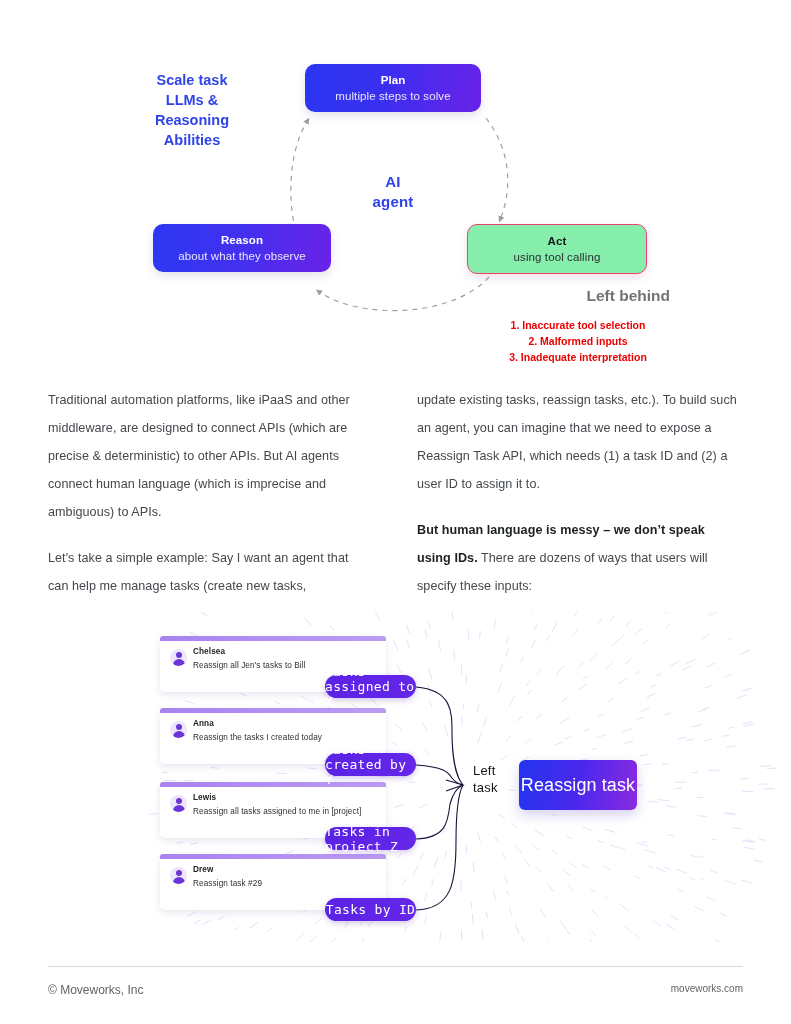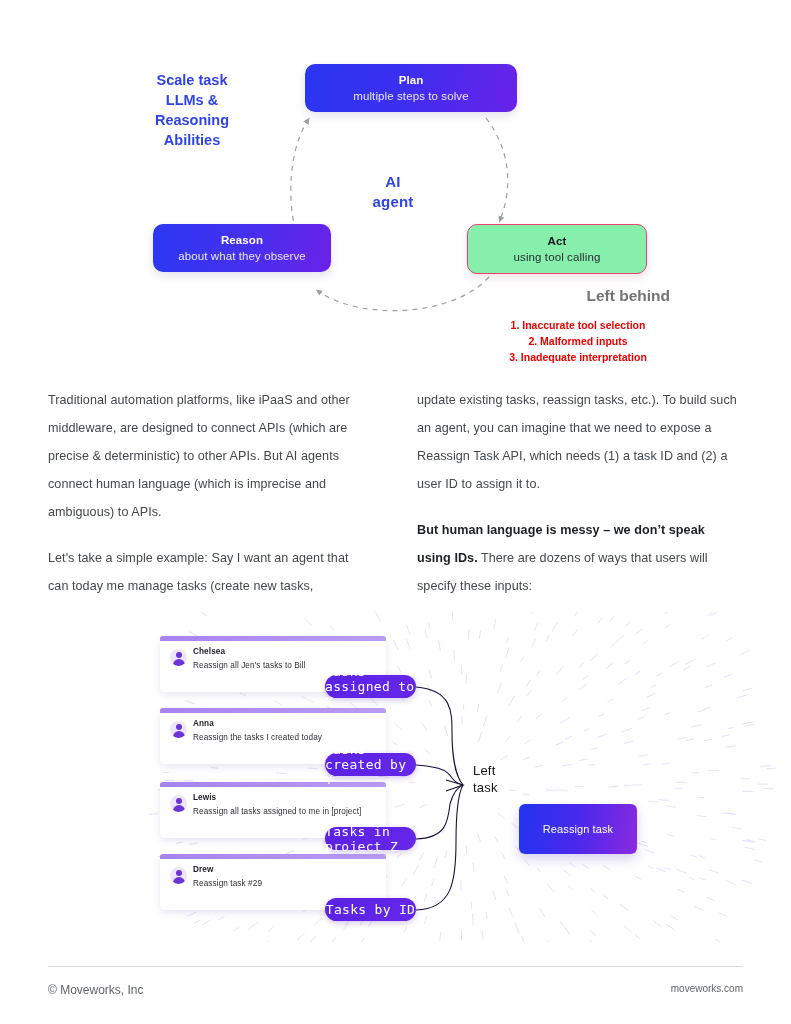--- a/index.html
+++ b/index.html
@@ -47,21 +47,21 @@
     letter-spacing: 0.1px;
   }
   .node-sub {
     font-size: 11.5px;
     line-height: 16px;
     letter-spacing: 0.1px;
   }
 
   #node-plan {
     left: 305px; top: 64px;
-    width: 212px; height: 48px;
+    width: 176px; height: 48px;
     background: linear-gradient(100deg, #2a36f0 0%, #3a2ff0 45%, #6a22e8 100%);
     color: #ffffff;
   }
   #node-plan .node-sub { color: #e9e6fb; }
 
   #node-reason {
     left: 141px; top: 224px;
     width: 178px; height: 48px;
     background: linear-gradient(100deg, #2b38f2 0%, #4430ef 50%, #6a22e8 100%);
     color: #ffffff;
@@ -240,27 +240,26 @@
     letter-spacing: 0.2px;
   }
 
   #reassign-box {
     position: absolute;
     left: 519px; top: 760px;
     width: 118px; height: 50px;
     border-radius: 6px;
     background: linear-gradient(100deg, #2335ef 0%, #4a28ec 50%, #8a2ae0 100%);
     color: #ffffff;
-    font-size: 11px;
+    font-size: 18px;
     display: flex;
     align-items: center;
     justify-content: center;
     box-shadow: 0 5px 12px rgba(70,40,180,0.22);
     letter-spacing: 0.1px;
-    margin-top: 44px;
   }
 
   
   #footer-rule {
     position: absolute;
     left: 48px; top: 966px;
     width: 695px;
     height: 1px;
     background: #d9d9d9;
   }
@@ -327,21 +326,21 @@
   <div id="left-behind-list">
     <div>1. Inaccurate tool selection</div>
     <div>2. Malformed inputs</div>
     <div>3. Inadequate interpretation</div>
   </div>
 </div>
 
 <div id="prose">
   <div class="prose-col" id="prose-left">
     <p>Traditional automation platforms, like iPaaS and other middleware, are designed to connect APIs (which are precise &amp; deterministic) to other APIs. But AI agents connect human language (which is imprecise and ambiguous) to APIs.</p>
-    <p>Let's take a simple example: Say I want an agent that can today me manage tasks (create new tasks,</p>
+    <p>Let's take a simple example: Say I want an agent that can help me manage tasks (create new tasks,</p>
   </div>
   <div class="prose-col" id="prose-right">
     <p>update existing tasks, reassign tasks, etc.). To build such an agent, you can imagine that we need to expose a Reassign Task API, which needs (1) a task ID and (2) a user ID to assign it to.</p>
     <p><b>But human language is messy – we don’t speak using IDs.</b><span> There are dozens of ways that users will specify these inputs:</span></p>
   </div>
 </div>
 
 <div id="illustration">
 
   <svg id="burst-svg" viewBox="0 0 791 330">

